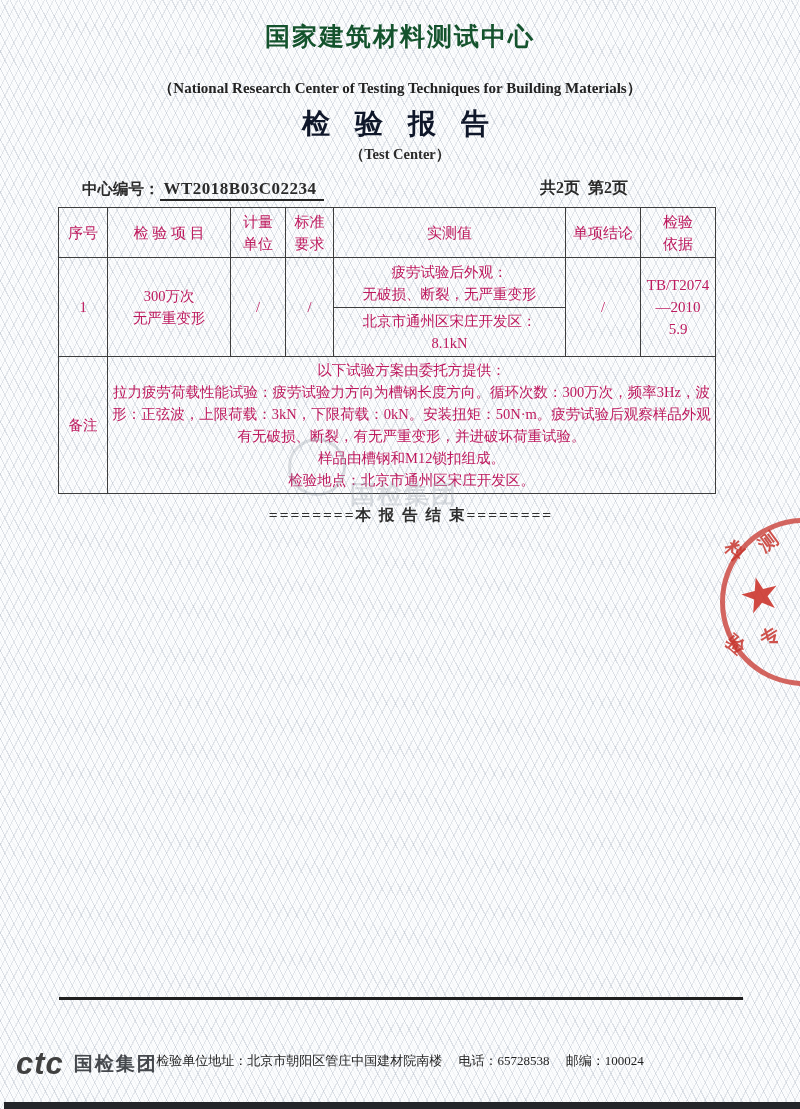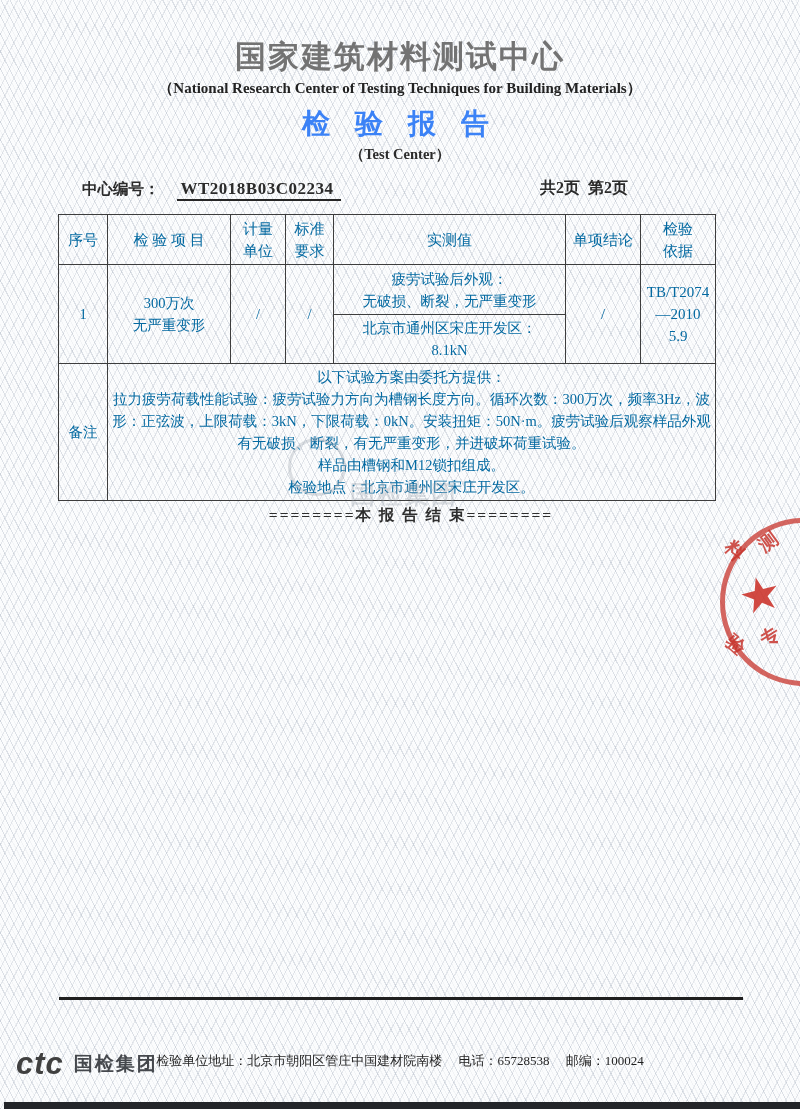--- a/index.html
+++ b/index.html
@@ -10,33 +10,33 @@
     background-color:#fbfcfd;
     background-image:
       repeating-linear-gradient(63deg, rgba(158,168,184,.25) 0 1px, transparent 1px 8px),
       repeating-linear-gradient(-63deg, rgba(158,168,184,.25) 0 1px, transparent 1px 8px),
       repeating-linear-gradient(63deg, rgba(158,168,184,.10) 0 1px, transparent 1px 4px);
   }
   .abs{position:absolute;}
   .ctr{left:0;right:0;text-align:center;}
   .ml{white-space:pre-line;}
 
-  .org-cn{top:36px;font-size:31px;font-weight:bold;letter-spacing:2px;color:#737373;}
+  .org-cn{top:20px;font-size:25px;font-weight:bold;letter-spacing:2px;color:#14532d;}
   .org-en{top:79px;font-size:15px;font-weight:bold;color:#222;}
-  .rep-cn{top:105px;font-size:28px;font-weight:bold;letter-spacing:9px;color:#3b82f6;}
+  .rep-cn{top:105px;font-size:28px;font-weight:bold;letter-spacing:9px;color:#0f172a;}
   .rep-en{top:145px;font-size:14.5px;font-weight:bold;}
 
   .ref-line{top:179px;left:82px;font-size:15.5px;font-weight:bold;}
-  .ref-num{font-size:17px;border-bottom:2px solid #262626;padding:0 8px 1px 4px;letter-spacing:.5px;margin-left:17px;}
+  .ref-num{font-size:17px;border-bottom:2px solid #262626;padding:0 8px 1px 4px;letter-spacing:.5px;}
   .pages{top:178px;left:540px;font-size:16px;font-weight:bold;white-space:pre;text-align:right;}
 
   table.rpt{
-    position:absolute;left:58px;top:214px;width:657px;
+    position:absolute;left:58px;top:207px;width:657px;
     border-collapse:collapse;table-layout:fixed;
-    font-size:14.5px;color:#0369a1;
+    font-size:14.5px;color:#be185d;
   }
   table.rpt td{border:1.6px solid #3d3d3d;text-align:center;vertical-align:middle;padding:2px;line-height:22px;}
   table.rpt td.hdr{font-size:15px;}
   tr.r-hdr{height:50px;} tr.r-a{height:50px;} tr.r-b{height:48px;} tr.r-rem{height:136px;}
   td.remarks-cell{text-align:left;vertical-align:middle;padding:4px 8px 4px 13px;line-height:23px;}
   td.basis{line-height:24px;font-size:15px;}
 
   .endline{top:505px;font-size:15.5px;font-weight:bold;letter-spacing:2px;color:#2e2e2e;margin-left:22px;}
 
   .stamp{right:0;top:512px;width:88px;height:180px;overflow:hidden;}

